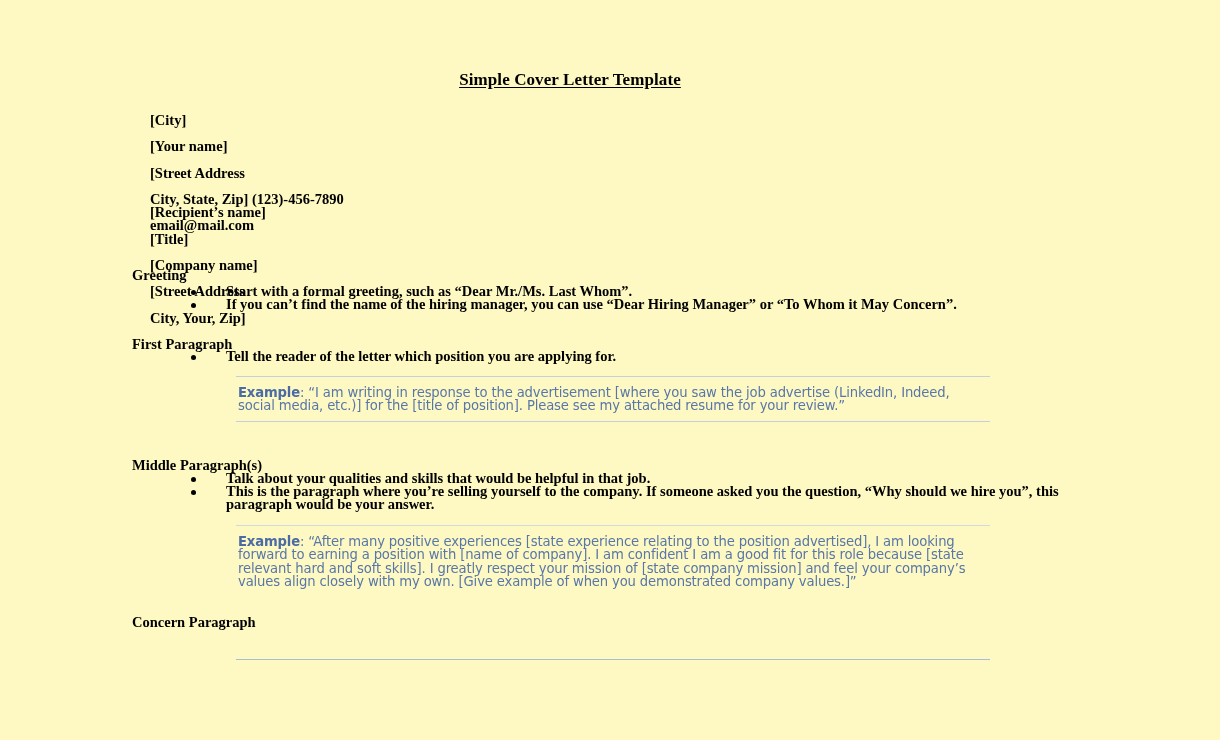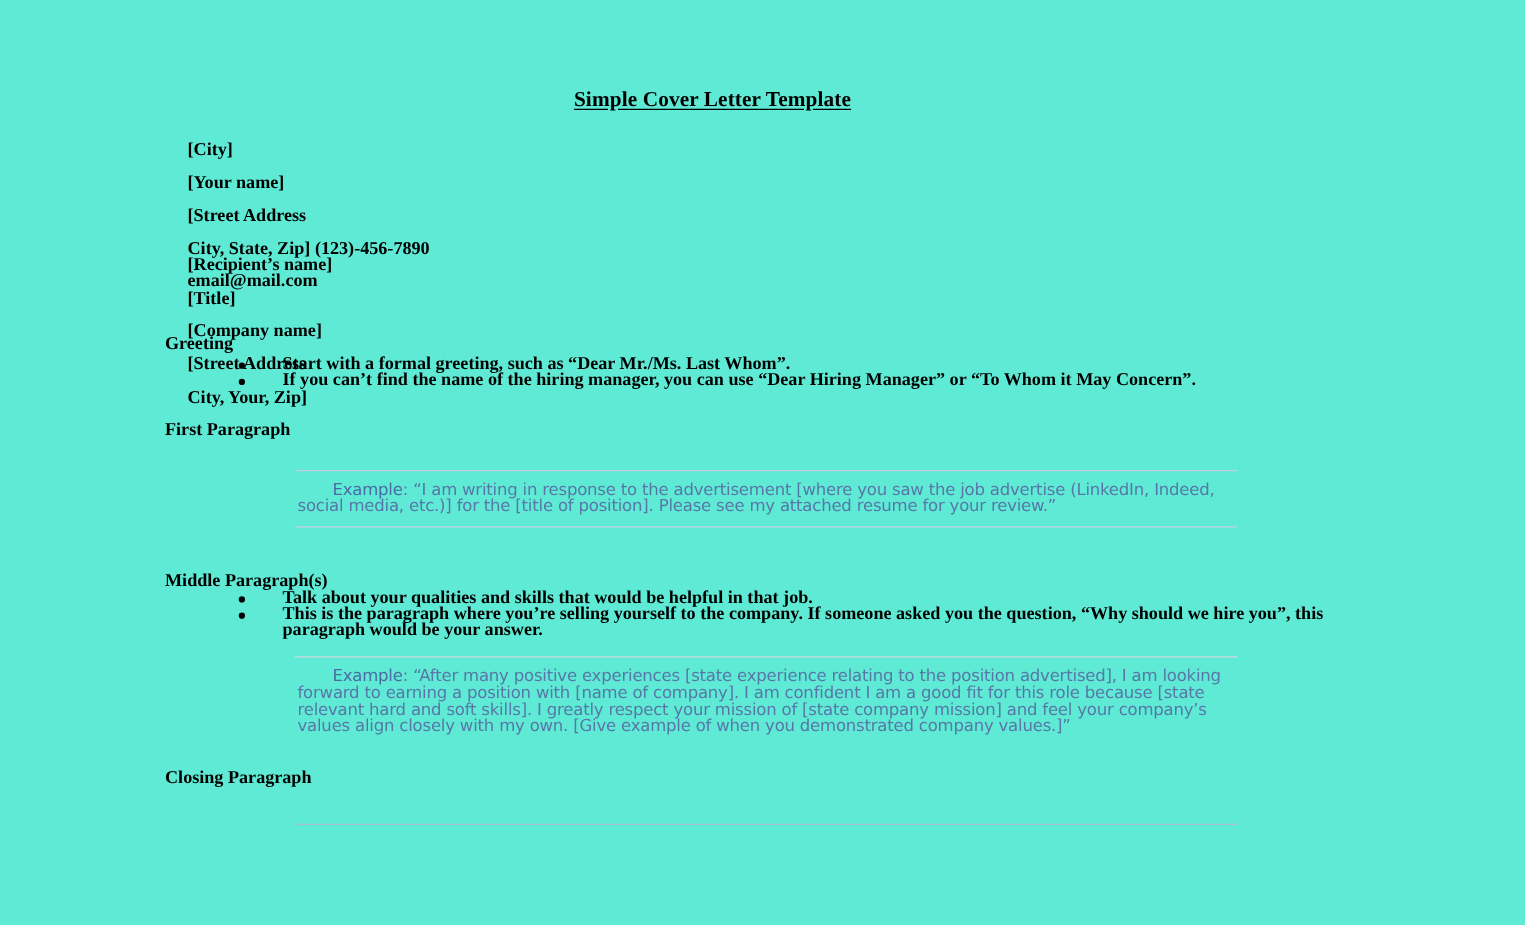--- a/index.html
+++ b/index.html
@@ -14,21 +14,21 @@
     font-family: "Liberation Serif", "DejaVu Serif", serif;
     color: #000000;
     overflow: hidden;
   }
 
   .page {
     position: absolute;
     left: 0; top: 0;
     width: 1220px;
     height: 740px;
-    background: #5eead4;
+    background: #fef9c3;
   }
 
   
   .doc-title {
     position: absolute;
     left: 150px;
     top: 70px;
     width: 840px;
     text-align: center;
     font-size: 17px;
@@ -120,23 +120,22 @@
     border-top-color: #d2d8e0;
   }
   .example .body {
     color: #5877a8;
     font-size: 13.2px;
     line-height: 13.3px;
     padding: 9px 0 8px 2px;
     letter-spacing: -0.15px;
   }
   .example .body b {
-    font-weight: normal;
+    font-weight: bold;
     color: #4a6ba3;
-    margin-left: 28px;
   }
   .example-one { top: 376px; }
   .example-two { top: 525px; }
 
   .example-two .body { padding-bottom: 2px; }
 
   
   .closing-rule {
     position: absolute;
     left: 236px;
@@ -178,20 +177,26 @@
       <span class="dot"></span>
       <span class="txt">Start with a formal greeting, such as “Dear Mr./Ms. Last Whom”.</span>
     </div>
     <div class="bullet">
       <span class="dot"></span>
       <span class="txt">If you can’t find the name of the hiring manager, you can use “Dear Hiring Manager” or “To Whom it May Concern”.</span>
     </div>
   </div>
 
   <div class="section-heading heading-first">First Paragraph</div>
+  <div class="bullets bullets-first">
+    <div class="bullet">
+      <span class="dot"></span>
+      <span class="txt">Tell the reader of the letter which position you are applying for.</span>
+    </div>
+  </div>
 
   <div class="example example-one">
     <div class="rule"></div>
     <div class="body">
       <b>Example</b><span>: </span><span>“I am writing in response to the advertisement [where you saw the job advertise (LinkedIn, Indeed, social media, etc.)] for the [title of position]. Please see my attached resume for your review.”</span>
     </div>
     <div class="rule"></div>
   </div>
 
   <div class="section-heading heading-middle">Middle Paragraph(s)</div>
@@ -206,17 +211,17 @@
     </div>
   </div>
 
   <div class="example example-two">
     <div class="rule faint"></div>
     <div class="body">
       <b>Example</b><span>: </span><span>“After many positive experiences [state experience relating to the position advertised], I am looking forward to earning a position with [name of company]. I am confident I am a good fit for this role because [state relevant hard and soft skills]. I greatly respect your mission of [state company mission] and feel your company’s values align closely with my own. [Give example of when you demonstrated company values.]”</span>
     </div>
   </div>
 
-  <div class="section-heading heading-closing">Closing Paragraph</div>
+  <div class="section-heading heading-closing">Concern Paragraph</div>
 
   <div class="closing-rule"></div>
 
 </div>
 
 </body></html>

